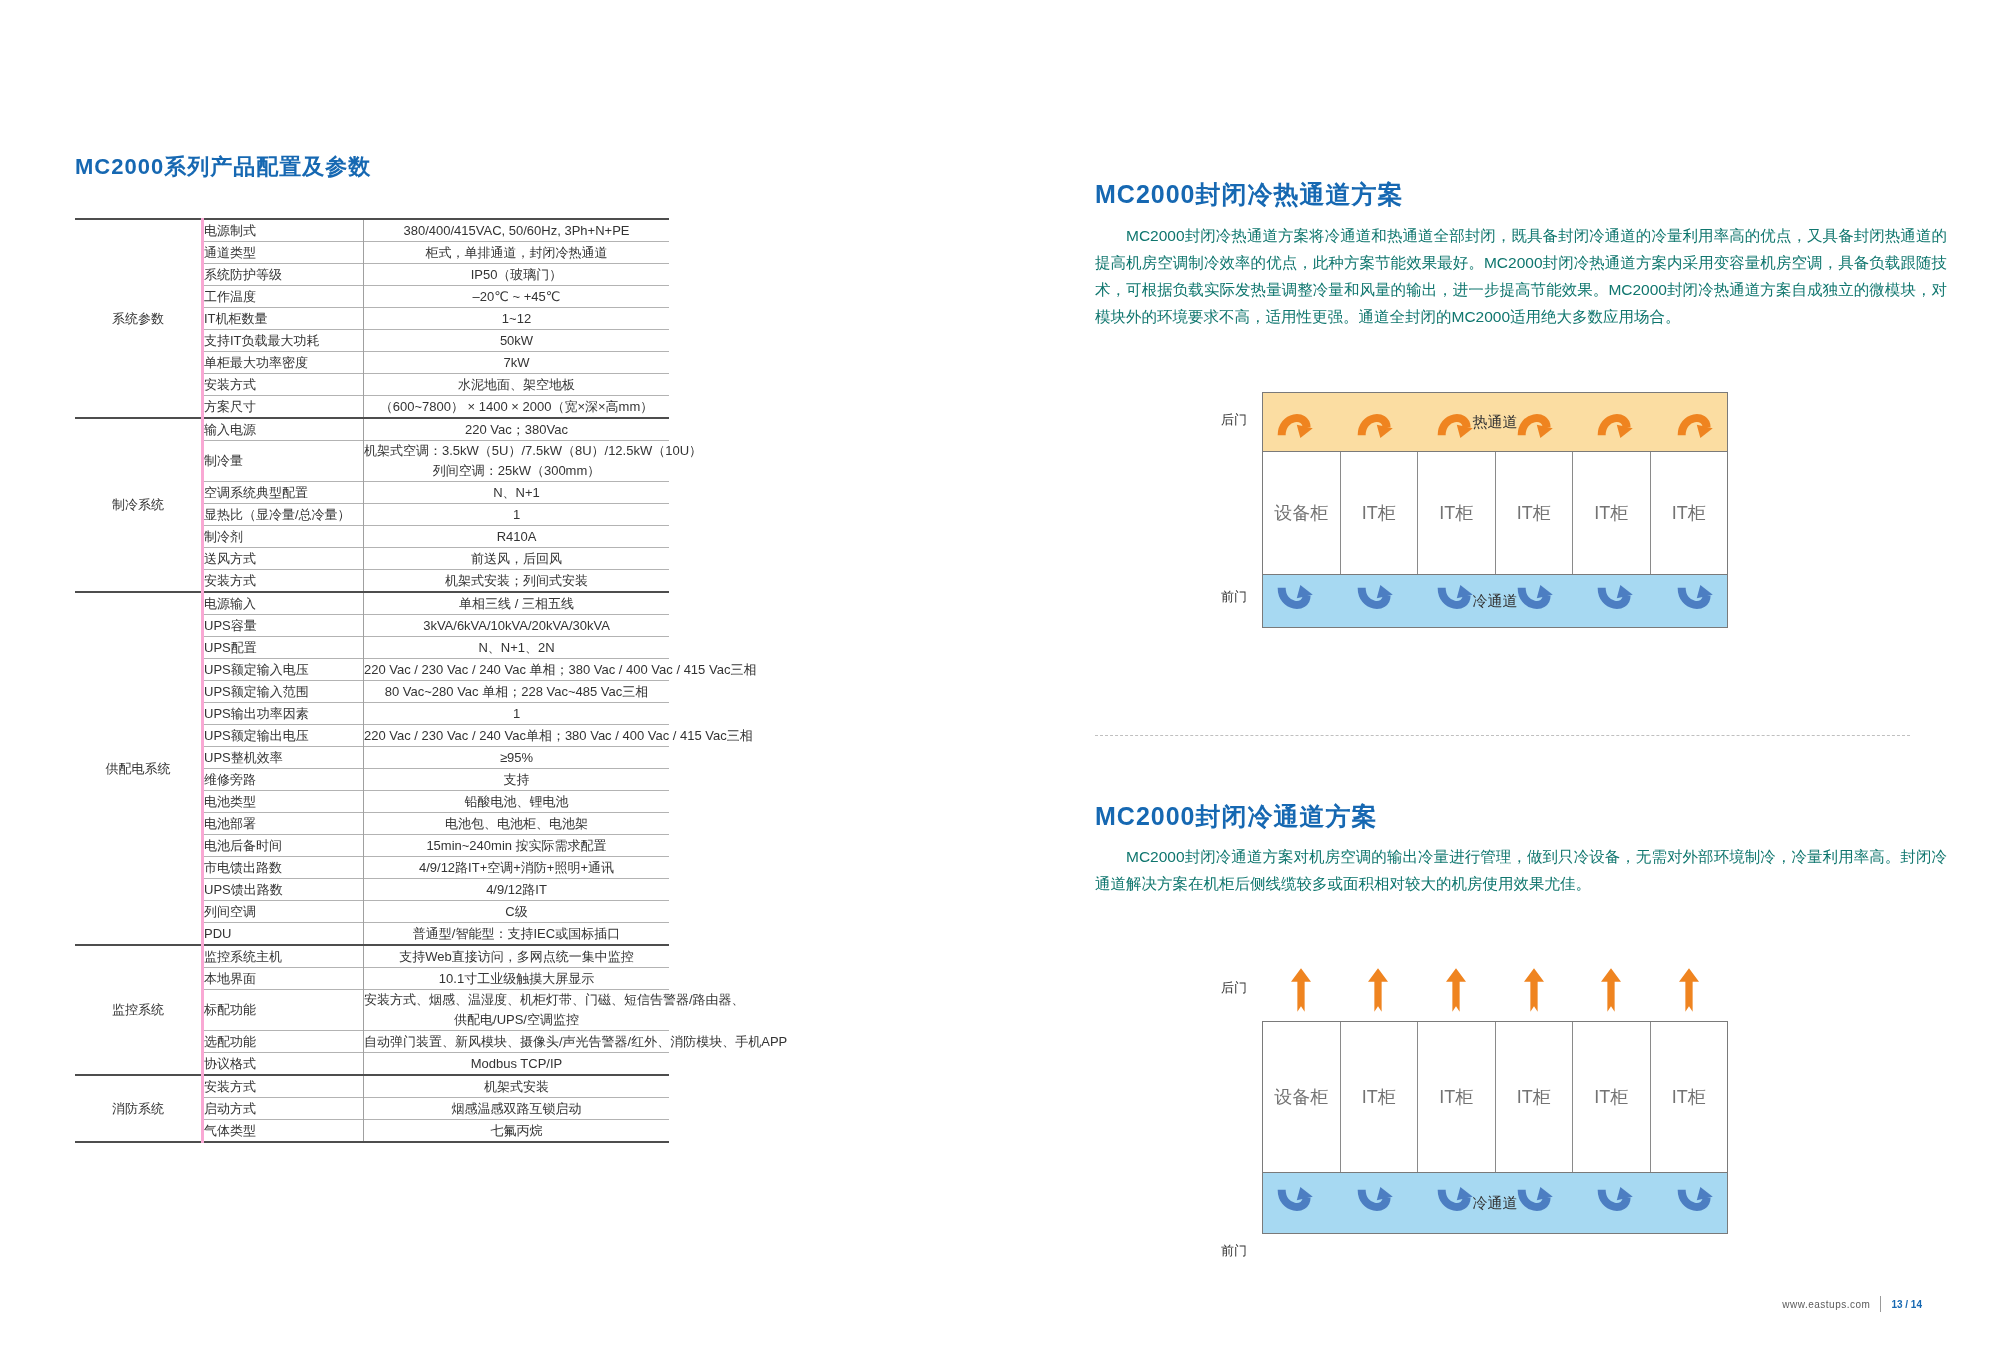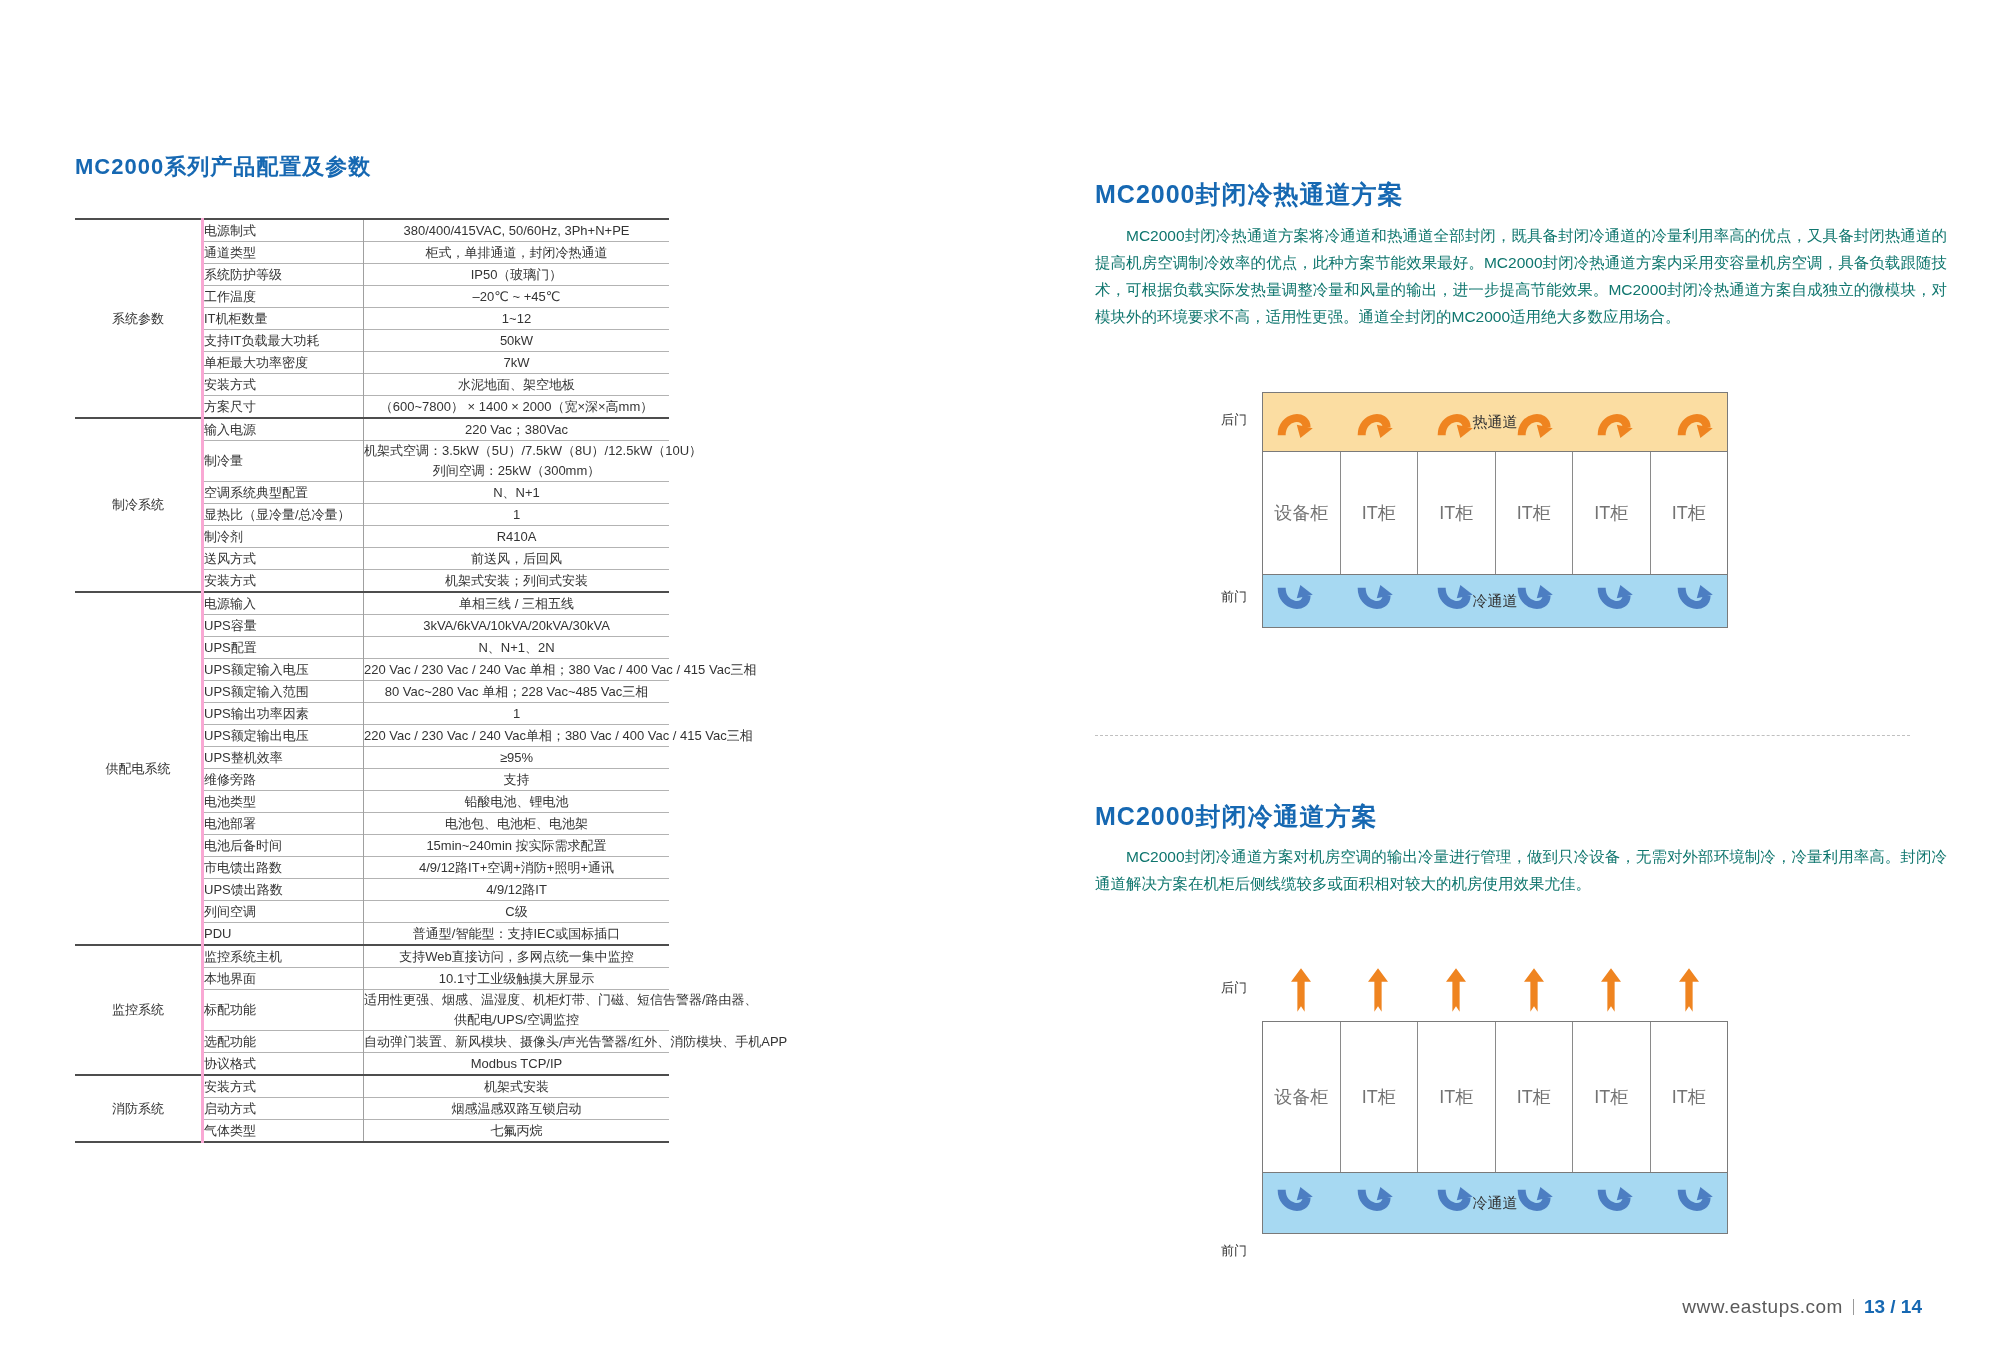--- a/index.html
+++ b/index.html
@@ -56,21 +56,21 @@
   .arr svg{display:block;}
   .band .arr svg{width:38px;height:32px;}
   .exhaust-row .arr svg{width:20px;height:46px;}
   .hot .arr svg path:first-child{stroke:var(--hot_arrow,#ef8420);fill:none;}
   .hot .arr svg path:last-child{fill:var(--hot_arrow,#ef8420);}
   .coldband .arr svg{transform:scaleY(-1);}
   .coldband .arr svg path:first-child{stroke:var(--cold_arrow,#4c7ec2);fill:none;}
   .coldband .arr svg path:last-child{fill:var(--cold_arrow,#4c7ec2);}
   .exhaust-row .arr svg polygon{fill:var(--hot_arrow,#ef8420);}
   
-  .footer{position:absolute;top:1296px;right:78px;display:flex;align-items:center;gap:10px;font-size:19px;}
+  .footer{position:absolute;top:1296px;right:78px;display:flex;align-items:center;gap:10px;font-size:10px;}
   .footer .site{color:#5a5a5a;letter-spacing:.5px;}
   .footer .bar{width:1px;height:16px;background:#9a9a9a;}
   .footer .pageno{color:var(--title_blue,#1668b2);font-weight:bold;}
 </style>
 </head>
 <body style="--title_blue: #1668b2; --hot_band: #fbdda2; --hot_arrow: #ef8420; --cold_band: #a7d9f2; --cold_arrow: #4c7ec2;">
 
 <div class="page-title">MC2000系列产品配置及参数</div>
 
 <div class="spec-wrap">
@@ -215,21 +215,21 @@
           <td class="lcol">监控系统主机</td>
           <td class="vcol">支持Web直接访问，多网点统一集中监控</td>
         </tr>
         <tr>
           <td class="lcol">本地界面</td>
           <td class="vcol">10.1寸工业级触摸大屏显示</td>
         </tr>
         <tr>
           <td class="lcol">标配功能</td>
           <td class="vcol">
-            <div>适用性更强、烟感、温湿度、机柜灯带、门磁、短信告警器/路由器、</div>
+            <div>安装方式、烟感、温湿度、机柜灯带、门磁、短信告警器/路由器、</div>
             <div>供配电/UPS/空调监控</div>
           </td>
         </tr>
         <tr>
           <td class="lcol">选配功能</td>
           <td class="vcol">自动弹门装置、新风模块、摄像头/声光告警器/红外、消防模块、手机APP</td>
         </tr>
         <tr>
           <td class="lcol">协议格式</td>
           <td class="vcol">Modbus TCP/IP</td>

